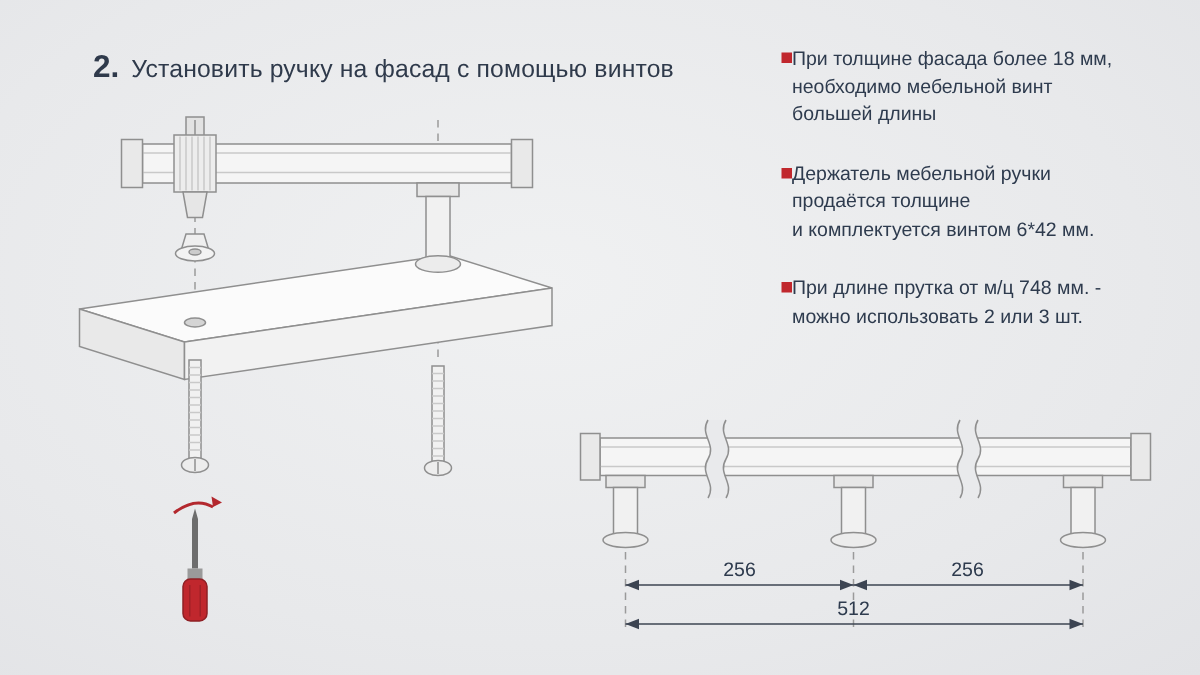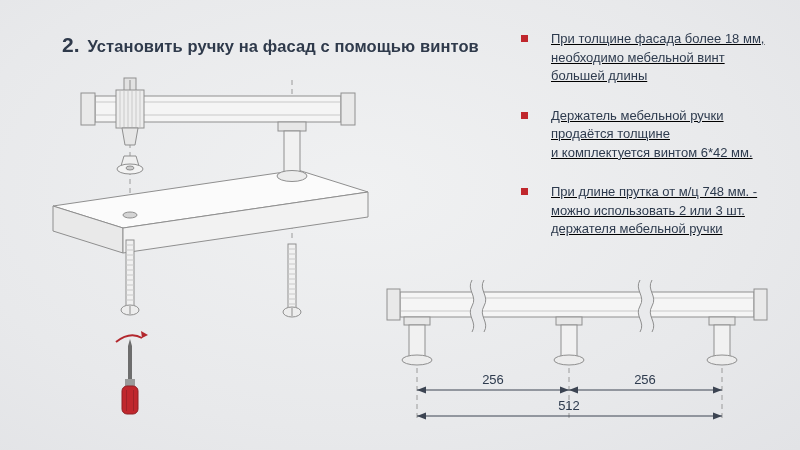--- a/index.html
+++ b/index.html
@@ -5,24 +5,24 @@
   * { margin:0; padding:0; box-sizing:border-box; }
   html,body { width:800px; height:450px; overflow:hidden; }
   body {
     font-family:"Liberation Sans",sans-serif;
     background: radial-gradient(ellipse at 45% 42%, #f0f1f2 0%, #e8e9eb 65%, #e2e3e6 100%);
   }
   .stage { position:relative; width:800px; height:450px; }
 
   .title { position:absolute; left:62px; top:26px; display:flex; align-items:baseline; gap:8px; color:#2f3a4b; }
   .title-num { font-size:21px; font-weight:700; }
-  .title-text { font-size:16.5px; font-weight:700; letter-spacing:.1px;margin-top:11px; }
+  .title-text { font-size:16.5px; font-weight:400; letter-spacing:.1px;margin-top:11px; }
 
   .notes { position:absolute; left:521px; top:30px; width:268px; }
-  .note { display:flex; gap:23px; margin-bottom:21px;text-decoration:underline; }
+  .note { display:flex; gap:0; margin-bottom:21px; }
   .bullet { width:7px; height:7px; background:#c0272d; margin-top:5px; flex:none; }
   .note-text { font-size:13px; line-height:18.5px; color:#2e3b4e; font-weight:500; }
 
   svg { position:absolute; overflow:visible; }
   .draw-left  { left:38px;  top:68px;  }
   .draw-right { left:372px; top:272px; }
 
   .ol   { stroke:#8f8f8f; stroke-width:1; }
   .dash { stroke:#9a9a9a; stroke-width:1; stroke-dasharray:5 4; fill:none; }
   .thin { stroke:#c9c9c9; stroke-width:1; fill:none; }
@@ -54,21 +54,20 @@
         <span>Держатель мебельной ручки</span><br>
         <span>продаётся толщине</span><br>
         <span>и комплектуется винтом 6*42 мм.</span>
       </span>
     </div>
     <div class="note">
       <span class="bullet"></span>
       <span class="note-text">
         <span>При длине прутка от м/ц 748 мм. -</span><br>
         <span>можно использовать 2 или 3 шт.</span><br>
-        <span>держателя мебельной ручки</span>
       </span>
     </div>
   </aside>
 
   <svg class="draw-left" width="340" height="360" viewBox="0 0 340 360">
 
     <line class="dash" x1="92" y1="12" x2="92" y2="168"></line>
     <line class="dash" x1="254" y1="12" x2="254" y2="172"></line>
 
     <g>

